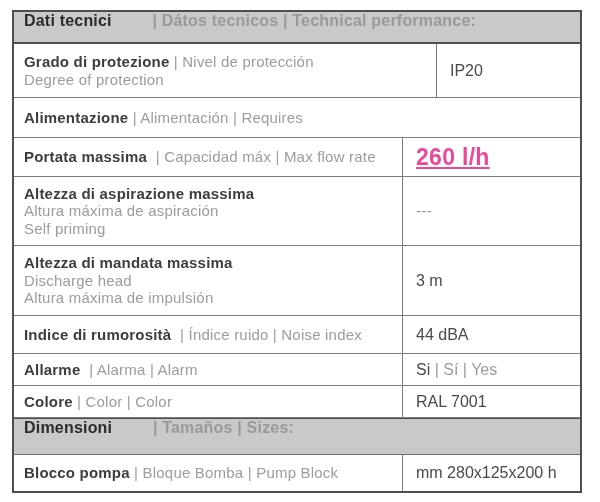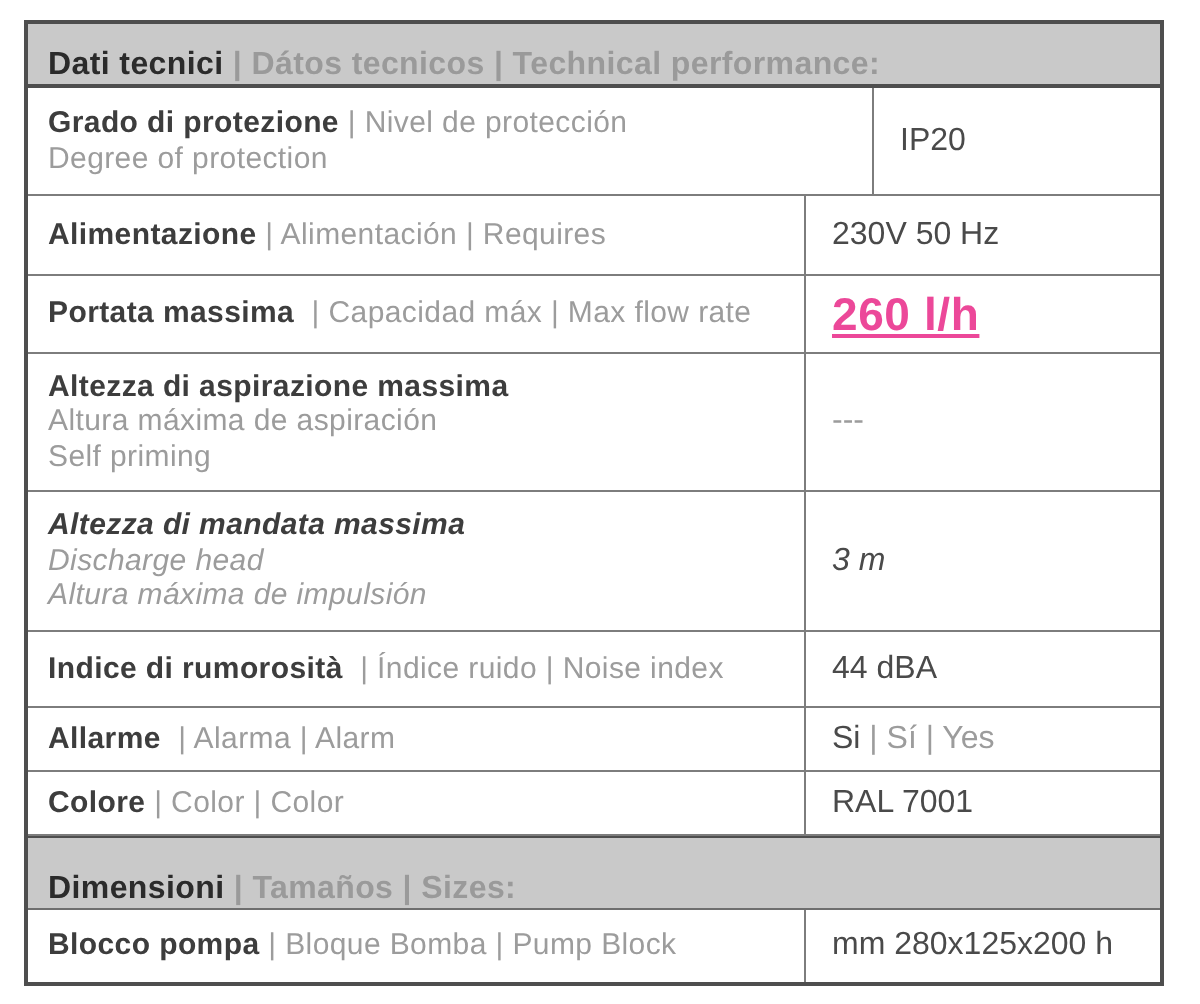--- a/index.html
+++ b/index.html
@@ -16,27 +16,28 @@
     left: 12px;
     top: 10px;
     width: 570px;
     border: 2px solid #4e4e4e;
     box-sizing: border-box;
     background: #ffffff;
   }
   .section-header {
     background: #c9c9c9;
     display: flex;
-    align-items: flex-end;
+    align-items: flex-start;
     padding-left: 10px;
     font-size: 16px;
     font-weight: bold;
     letter-spacing: 0.2px;
     border-bottom: 2px solid #4e4e4e;
     box-sizing: border-box;
+    gap: 36px;
   }
   .section-header.first { height: 32px; }
   .section-header.second { height: 37px; border-top: 1px solid #4e4e4e; border-bottom: 1px solid #6e6e6e; }
   .sh-main { color: #2b2b2b; }
   .sh-rest { color: #9a9a9a; white-space: pre; }
   .row {
     display: flex;
     border-bottom: 1px solid #7d7d7d;
     box-sizing: border-box;
   }
@@ -68,21 +69,21 @@
     font-weight: bold;
     font-size: 23px;
     letter-spacing: 0.3px;
     text-decoration: underline;
   }
   
   .h-grado        { height: 54px; gap: 34px; }
   .h-alimentazione{ height: 40px; }
   .h-portata      { height: 39px; }
   .h-aspirazione  { height: 69px; }
-  .h-mandata      { height: 70px; font-style: italic; }
+  .h-mandata      { height: 70px; }
   .h-rumorosita   { height: 38px; }
   .h-allarme      { height: 32px; }
   .h-colore       { height: 32px; }
   .h-blocco       { height: 36px; }
 </style>
 </head>
 <body>
 
 <div class="spec-table">
 
@@ -96,21 +97,20 @@
       <div class="line"><span class="t-main">Grado di protezione</span><span class="t-gray"> | Nivel de protección</span></div>
       <div class="line t-gray">Degree of protection</div>
     </div>
     <div class="value-cell">IP20</div>
   </div>
 
   <div class="row h-alimentazione">
     <div class="label-cell">
       <div class="line"><span class="t-main">Alimentazione</span><span class="t-gray"> | Alimentación | Requires</span></div>
     </div>
-    <div class="value-cell">230V 50 Hz</div>
   </div>
 
   <div class="row h-portata">
     <div class="label-cell">
       <div class="line"><span class="t-main">Portata massima</span><span class="t-gray">  | Capacidad máx | Max flow rate</span></div>
     </div>
     <div class="value-cell value-red">260 l/h</div>
   </div>
 
   <div class="row h-aspirazione">

